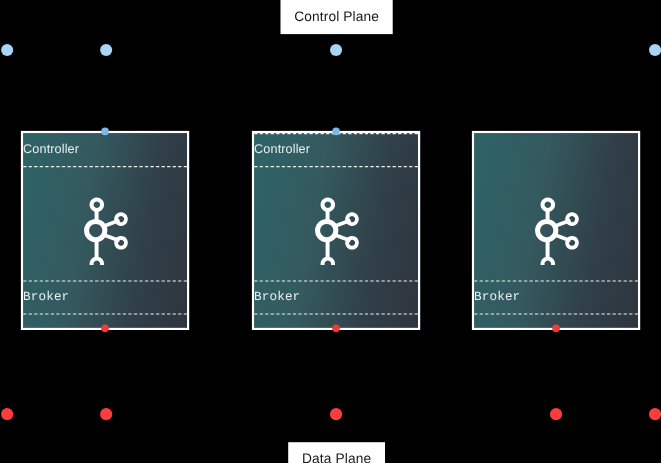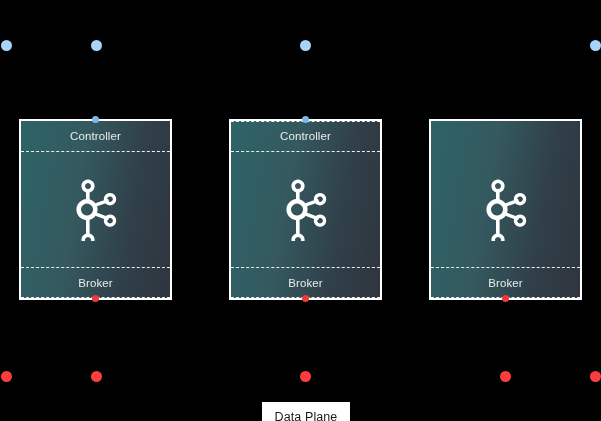--- a/index.html
+++ b/index.html
@@ -82,36 +82,37 @@
   #node-2 { left: 229px; }
   #node-3 { left: 429px; }
 
   .section {
     position: absolute;
     left: 0;
     width: 100%;
     box-sizing: border-box;
     display: flex;
     align-items: center;
-    justify-content: center;
+    justify-content: flex-start;
     color: #e8eced;
     font-size: 11.5px;
     letter-spacing: 0.1px;
     pointer-events: none;
   }
   .section-controller {
     top: 0px;
     height: 31px;
     border-bottom: 1px dashed #eef2f3;
   }
   .section-broker {
-    bottom: 0px;
+    bottom: 12px;
     height: 31px;
     border-top: 1px dashed #eef2f3;
     border-bottom: 1px dashed #eef2f3;
+    font-family: Liberation Mono, monospace;
   }
   .node-top-edge-dash {
     position: absolute;
     left: 0; top: 0;
     width: 100%;
     height: 0;
     border-top: 1px dashed #eef2f3;
   }
 
   
@@ -133,20 +134,21 @@
     z-index: 5;
   }
   .nub-control { background: #7fb8e8; }
   .nub-data { background: #f03a3a; }
 </style>
 </head>
 <body>
 
 <div id="canvas">
 
+  <div id="control-plane-label" class="plane-label">Control Plane</div>
 
   <div class="dot dot-control" style="left:1px;  top:40px;"></div>
   <div class="dot dot-control" style="left:91px; top:40px;"></div>
   <div class="dot dot-control" style="left:300px;top:40px;"></div>
   <div class="dot dot-control" style="left:590px;top:40px;"></div>
 
   <div class="nub nub-control" style="left:92px; top:116px;"></div>
   <div class="nub nub-data" style="left:92px; top:295px;"></div>
   <div id="node-1" class="node">
     <div class="section section-controller">

